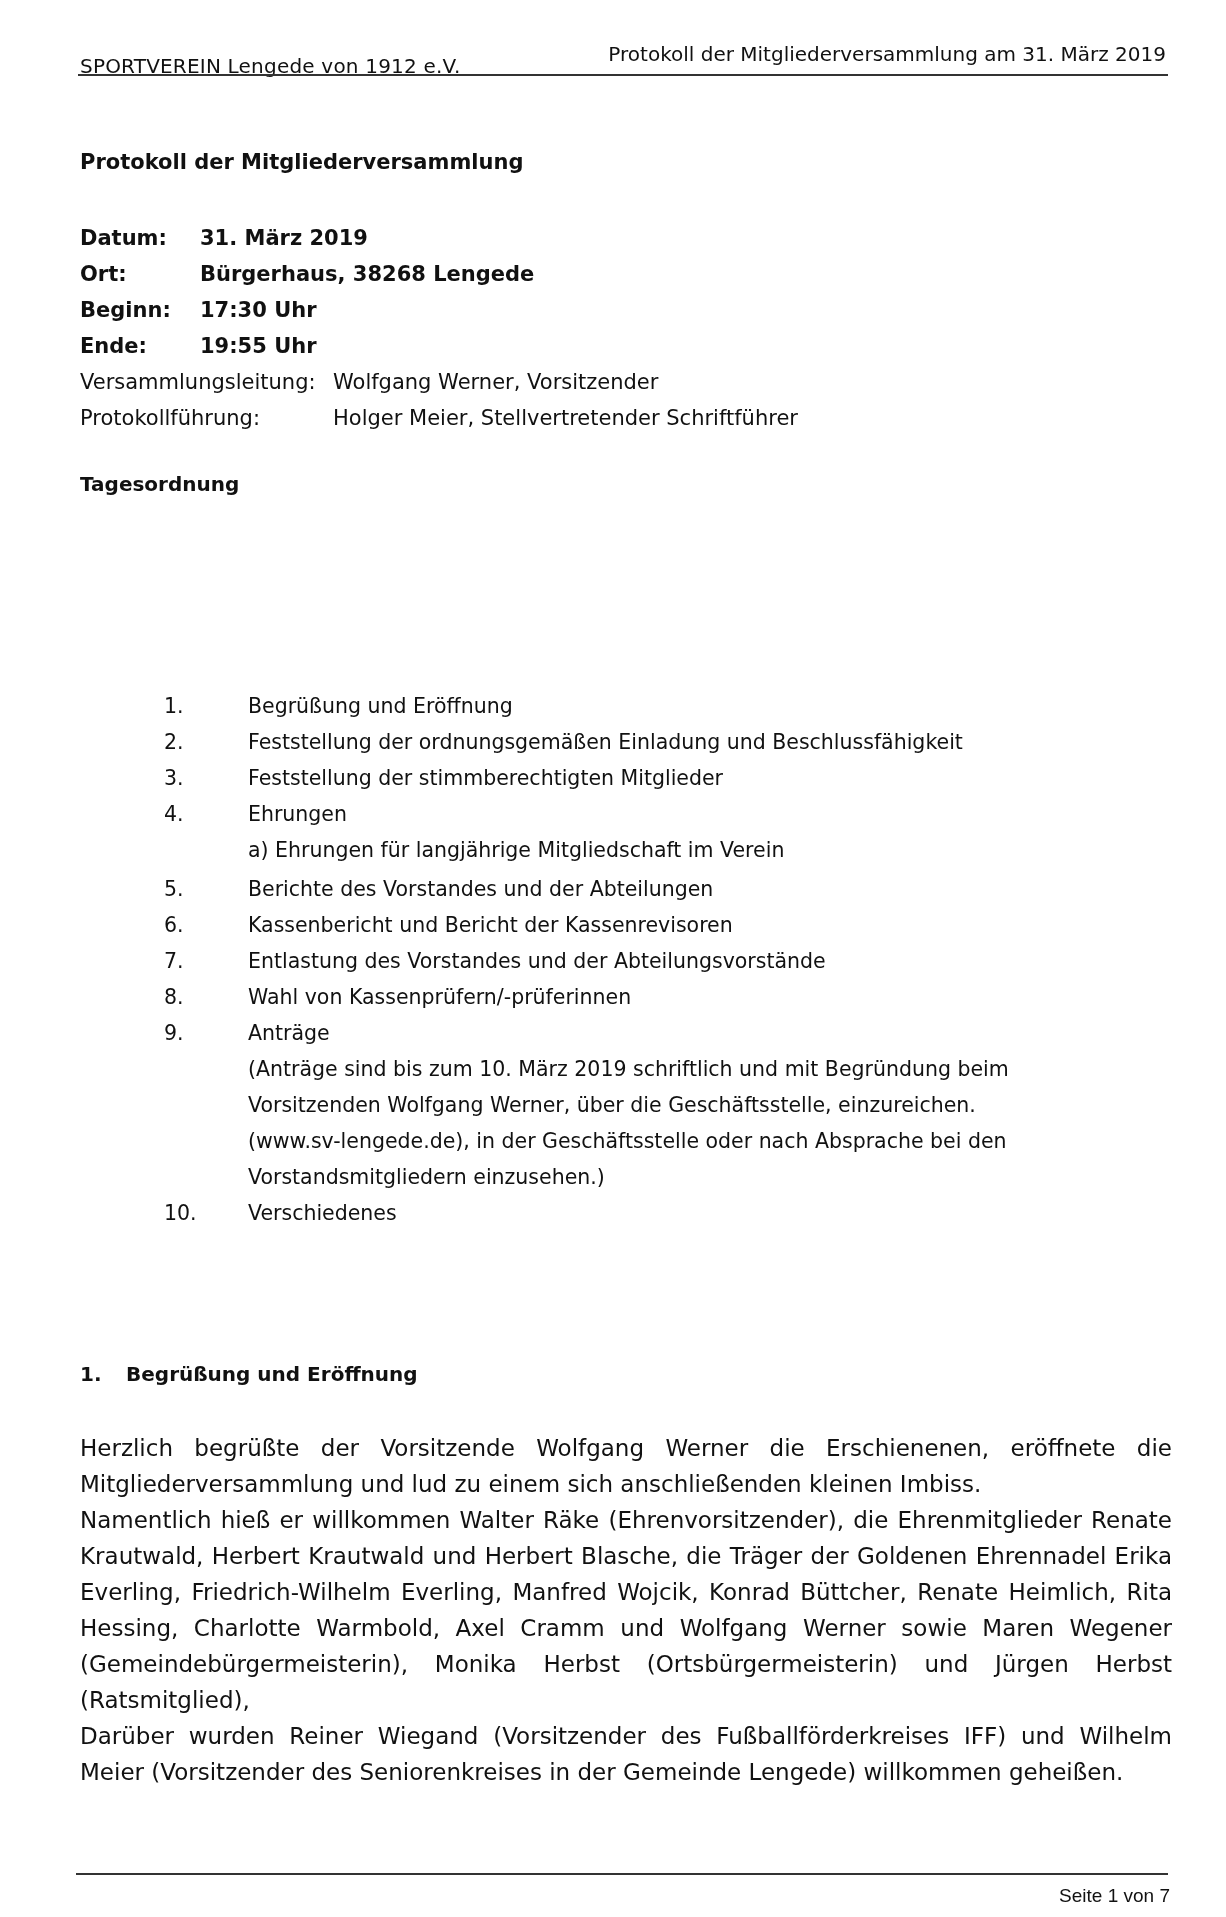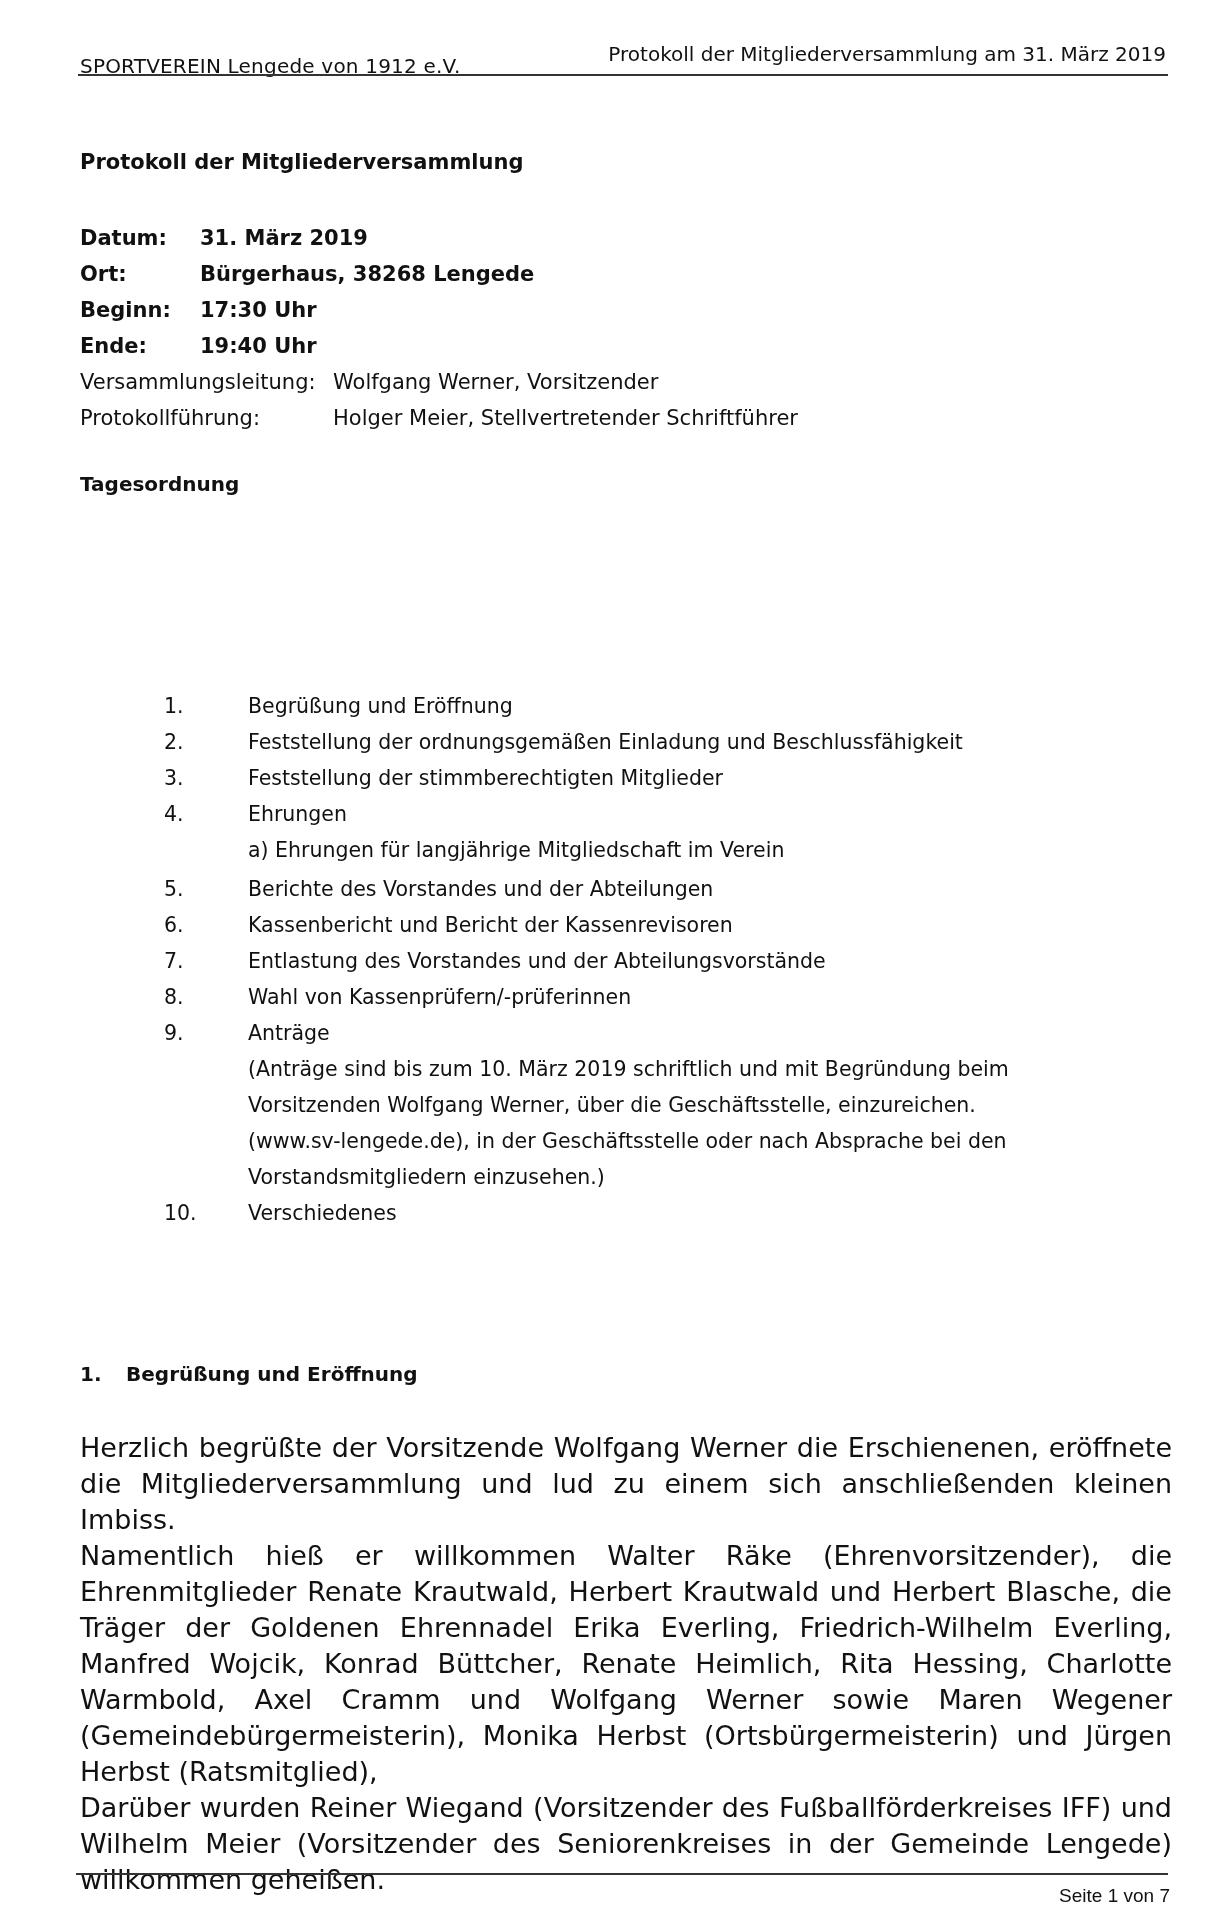--- a/index.html
+++ b/index.html
@@ -23,21 +23,21 @@
   .agenda-h { position: absolute; left: 80px; top: 472px; font-size: 20px; font-weight: bold; }
   .intro { position: absolute; left: 80px; top: 538px; width: 1090px; font-size: 20.5px; line-height: 36px; }
   .agenda { position: absolute; left: 160px; top: 688px; width: 960px; font-size: 20.5px; line-height: 36px; }
   .ag-item { position: relative; padding-left: 88px; }
   .ag-item .num { position: absolute; left: 4px; top: 0; }
   .ag-sub { padding-left: 88px; }
   .ag-note { padding-left: 88px; }
   .gap { height: 3px; }
   .s1-h { position: absolute; left: 80px; top: 1362px; font-size: 20px; font-weight: bold; }
   .s1-h .n { display: inline-block; width: 46px; }
-  .s1-body { position: absolute; left: 80px; top: 1430px; width: 1092px; font-size: 27px; line-height: 36px; }
+  .s1-body { position: absolute; left: 80px; top: 1430px; width: 1092px; font-size: 23px; line-height: 36px; }
   .s1-body p { margin: 0; text-align: justify; }
   .s1-body p.last-left { text-align-last: left; }
   .foot-rule { position: absolute; top: 1873px; left: 76px; width: 1092px; height: 2px; background: #333; }
   .foot { position: absolute; top: 1885px; right: 56px; font-size: 19px; font-family: "Liberation Sans", sans-serif; }
 </style>
 </head>
 <body>
 
 <div class="page">
 
@@ -57,21 +57,21 @@
     <div class="meta-row b">
       <span class="k">Ort:</span>
       <span class="v">Bürgerhaus, 38268 Lengede</span>
     </div>
     <div class="meta-row b">
       <span class="k">Beginn:</span>
       <span class="v">17:30 Uhr</span>
     </div>
     <div class="meta-row b">
       <span class="k">Ende:</span>
-      <span class="v">19:40 Uhr</span>
+      <span class="v">19:55 Uhr</span>
     </div>
     <div class="meta-row wide">
       <span class="k">Versammlungsleitung:</span>
       <span class="v">Wolfgang Werner, Vorsitzender</span>
     </div>
     <div class="meta-row wide2">
       <span class="k">Protokollführung:</span>
       <span class="v">Holger Meier, Stellvertretender Schriftführer</span>
     </div>
   </div>

